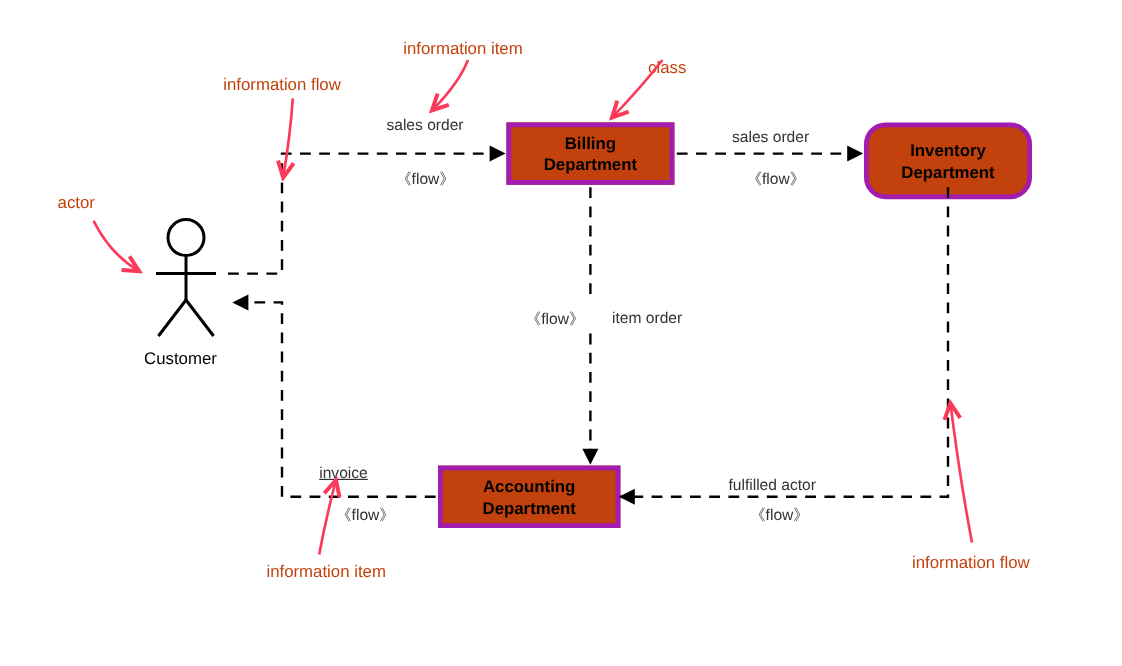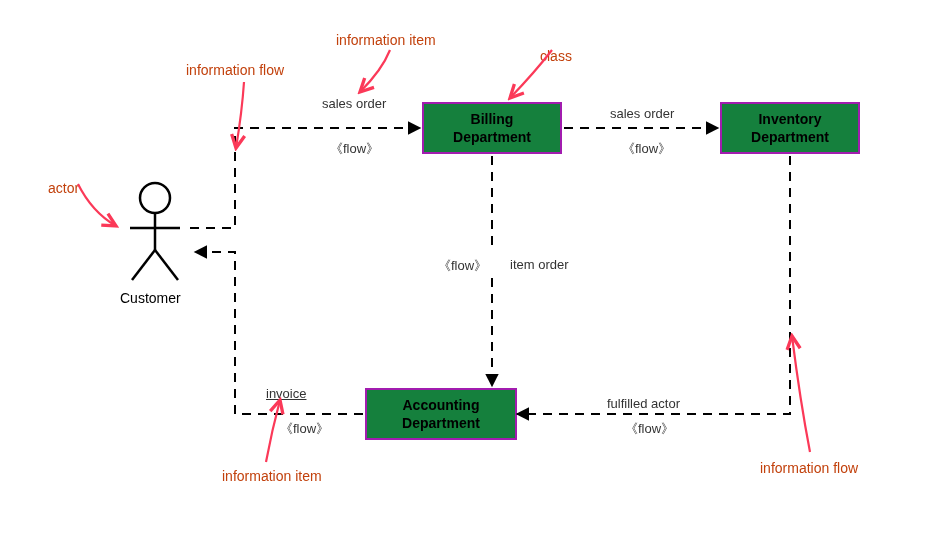--- a/index.html
+++ b/index.html
@@ -12,22 +12,22 @@
     position: relative;
     overflow: hidden;
   }
   .canvas {
     position: relative;
     width: 935px;
     height: 555px;
   }
   .class-box {
     position: absolute;
-    border: 2px solid #a21caf;
-    background: #15803d;
+    border: 4px solid #a21caf;
+    background: #c2410c;
     font-size: 14px;
     font-weight: 600;
     text-align: center;
     display: flex;
     align-items: center;
     justify-content: center;
     line-height: 1.3;
     box-sizing: border-box;
     padding: 4px 8px;
   }
@@ -79,21 +79,21 @@
       <line x1="35" y1="70" x2="58" y2="100" stroke="#000" stroke-width="2.5"></line>
     </svg>
   </div>
   <div class="actor-label" style="left:120px; top:290px; width:70px;">Customer</div>
 
   <div class="class-box" style="left:422px; top:102px; width:140px; height:52px;">
     <span style="white-space:pre-line;">Billing
 Department</span>
   </div>
 
-  <div class="class-box" style="left:720px; top:102px; width:140px; height:52px;">
+  <div class="class-box" style="left:720px; top:102px; width:140px; height:64px;border-radius:18px;">
     <span style="white-space:pre-line;">Inventory
 Department</span>
   </div>
 
   <div class="class-box" style="left:365px; top:388px; width:152px; height:52px;">
     <span style="white-space:pre-line;">Accounting
 Department</span>
   </div>
 
   <span class="flow-label" style="left:322px; top:96px;">sales order</span>
@@ -104,21 +104,21 @@
 
   <span class="flow-stereo" style="left:438px; top:257px;">《flow》</span>
   <span class="flow-label" style="left:510px; top:257px;">item order</span>
 
   <span class="flow-label" style="left:607px; top:396px;">fulfilled actor</span>
   <span class="flow-stereo" style="left:625px; top:420px;">《flow》</span>
 
   <span class="flow-label" style="left:266px; top:386px;text-decoration:underline;">invoice</span>
   <span class="flow-stereo" style="left:280px; top:420px;">《flow》</span>
 
-  <span class="annot" style="left:48px; top:180px;">actor</span>
+  <span class="annot" style="left:48px; top:160px;">actor</span>
   <span class="annot" style="left:186px; top:62px;">information flow</span>
   <span class="annot" style="left:336px; top:32px;">information item</span>
   <span class="annot" style="left:540px; top:48px;">class</span>
   <span class="annot" style="left:222px; top:468px;">information item</span>
   <span class="annot" style="left:760px; top:460px;">information flow</span>
 
   <svg class="overlay">
     <defs>
 
       <marker id="arrow-black" viewBox="0 0 12 12" refX="10" refY="6" markerWidth="8" markerHeight="8" orient="auto-start-reverse">

